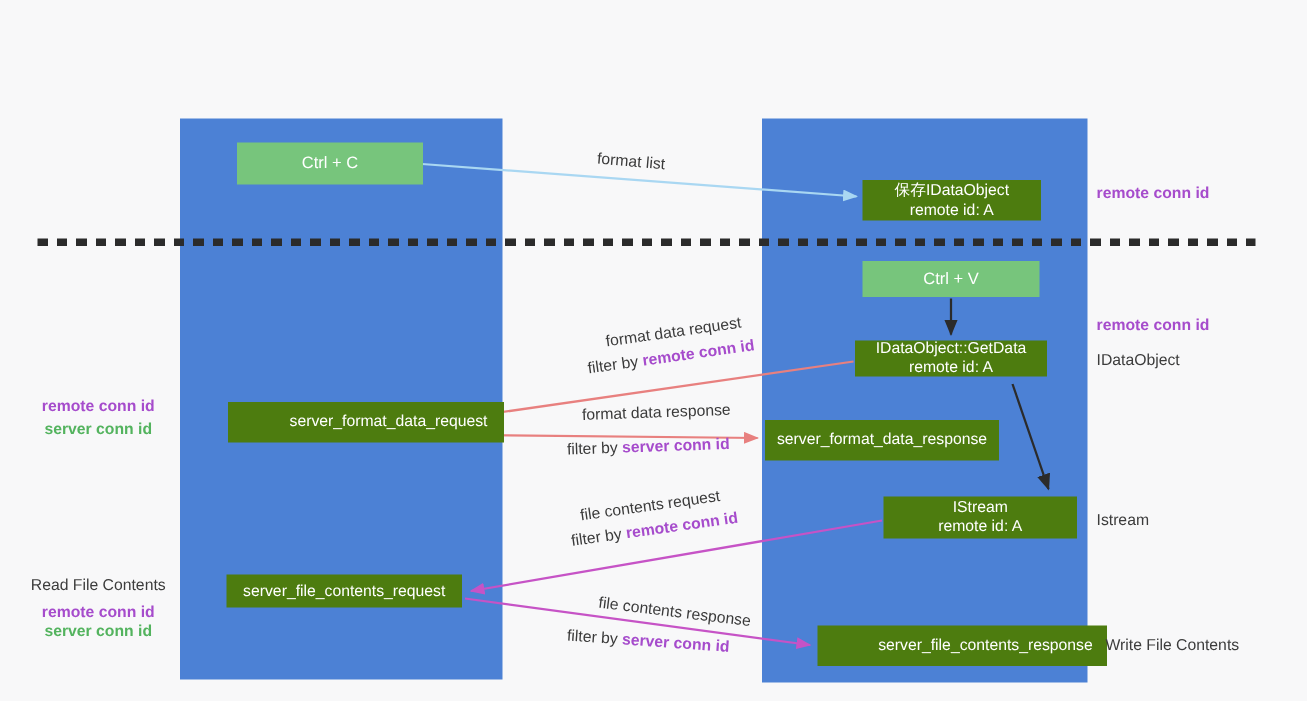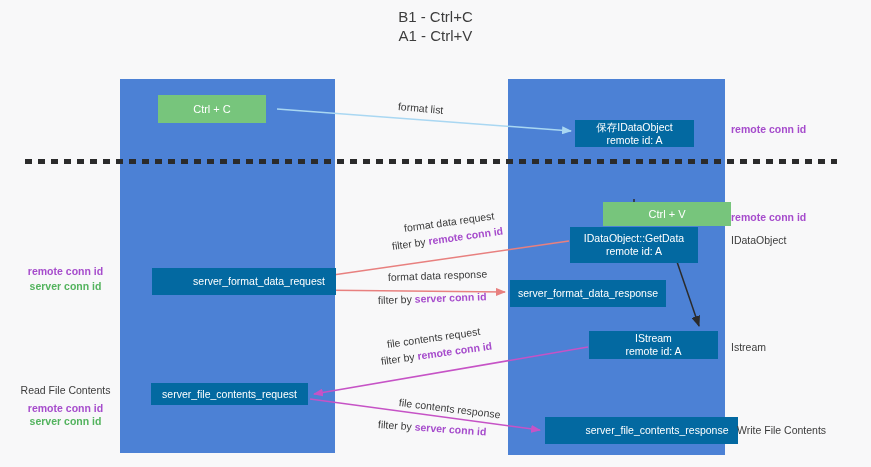--- a/index.html
+++ b/index.html
@@ -28,26 +28,26 @@
   .dashline{
     position:absolute;left:25px;top:159px;width:812px;height:5px;
     background:repeating-linear-gradient(to right,#2b2b2b 0 7px,transparent 7px 13px);
   }
 
   .box{
     position:absolute;display:flex;flex-direction:column;align-items:center;justify-content:center;
     color:#ffffff;font-size:10.5px;line-height:13px;text-align:center;
   }
   .box-green{background:#77c57c;}
-  .box-orange{background:#0369a1;}
+  .box-orange{background:#4d7c0f;}
 
-  .b-ctrlc{left:158px;top:95px;width:108px;height:28px;font-size:11px;}
+  .b-ctrlc{left:158px;top:95px;width:124px;height:28px;font-size:11px;}
   .b-save{left:575px;top:120px;width:119px;height:27px;}
-  .b-ctrlv{left:603px;top:174px;width:128px;height:24px;font-size:11px;margin-top:28px;}
-  .b-getdata{left:570px;top:227px;width:128px;height:36px;}
+  .b-ctrlv{left:575px;top:174px;width:118px;height:24px;font-size:11px;}
+  .b-getdata{left:570px;top:227px;width:128px;height:24px;}
   .b-fmtreq{left:152px;top:268px;width:154px;height:27px;padding-left:30px;}
   .b-fmtresp{left:510px;top:280px;width:156px;height:27px;}
   .b-istream{left:589px;top:331px;width:129px;height:28px;}
   .b-filereq{left:151px;top:383px;width:157px;height:22px;}
   .b-fileresp{left:545px;top:417px;width:162px;height:27px;padding-left:31px;}
 
   .note{position:absolute;font-size:10.5px;line-height:13px;color:#3c3c3c;white-space:nowrap;}
   .note-purple{color:#a64ccc;font-weight:bold;}
   .note-green{color:#53b35e;font-weight:bold;}
   .note-center{text-align:center;}
@@ -55,24 +55,20 @@
   .alabel{position:absolute;font-size:10.5px;line-height:13px;color:#3a3a3a;white-space:nowrap;transform-origin:left center;}
   .alabel .fk-purple{color:#a64ccc;font-weight:bold;}
 
   svg.overlay{position:absolute;left:0;top:0;pointer-events:none;}
 </style>
 </head>
 <body>
 
 <div id="stage">
 
-  <div class="title">
-    <div>B1 - Ctrl+C</div>
-    <div>A1 - Ctrl+V</div>
-  </div>
 
   <div class="lane-header lane-header-left">
     <div>B1</div>
     <div>connection</div>
   </div>
 
   <div class="lane lane-left"></div>
   <div class="lane lane-right"></div>
 
   <div class="dashline"></div>

